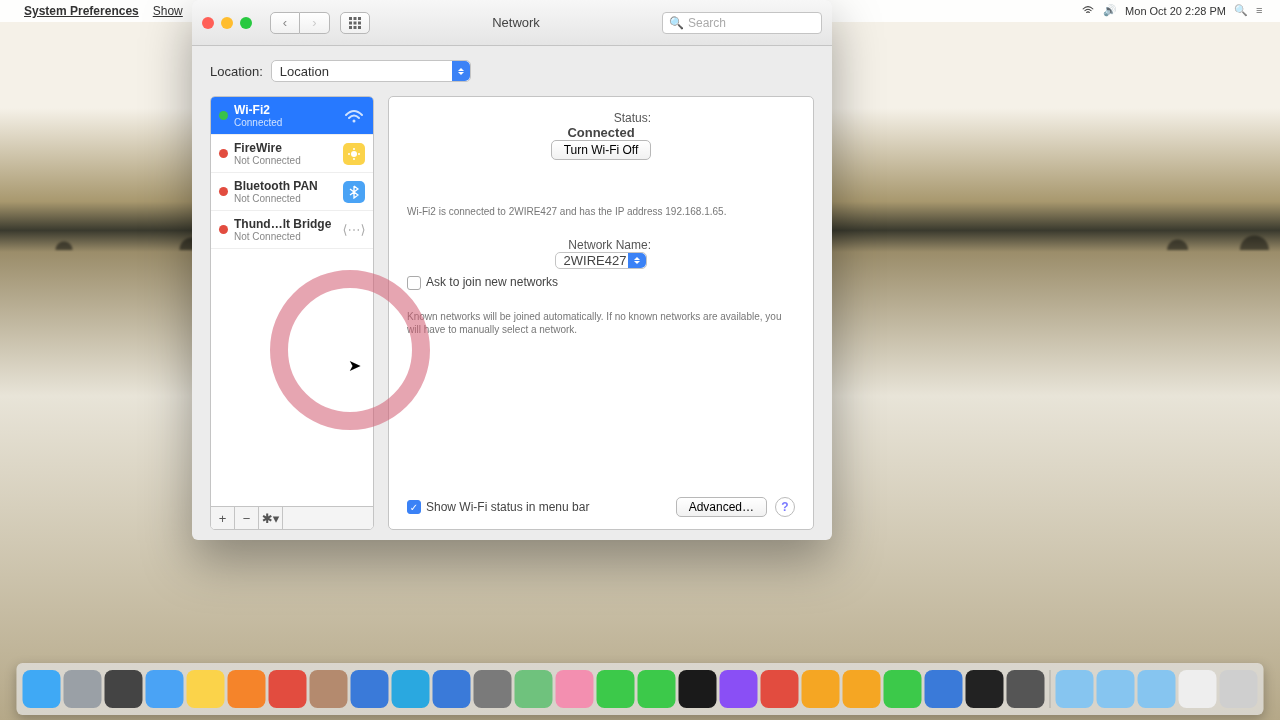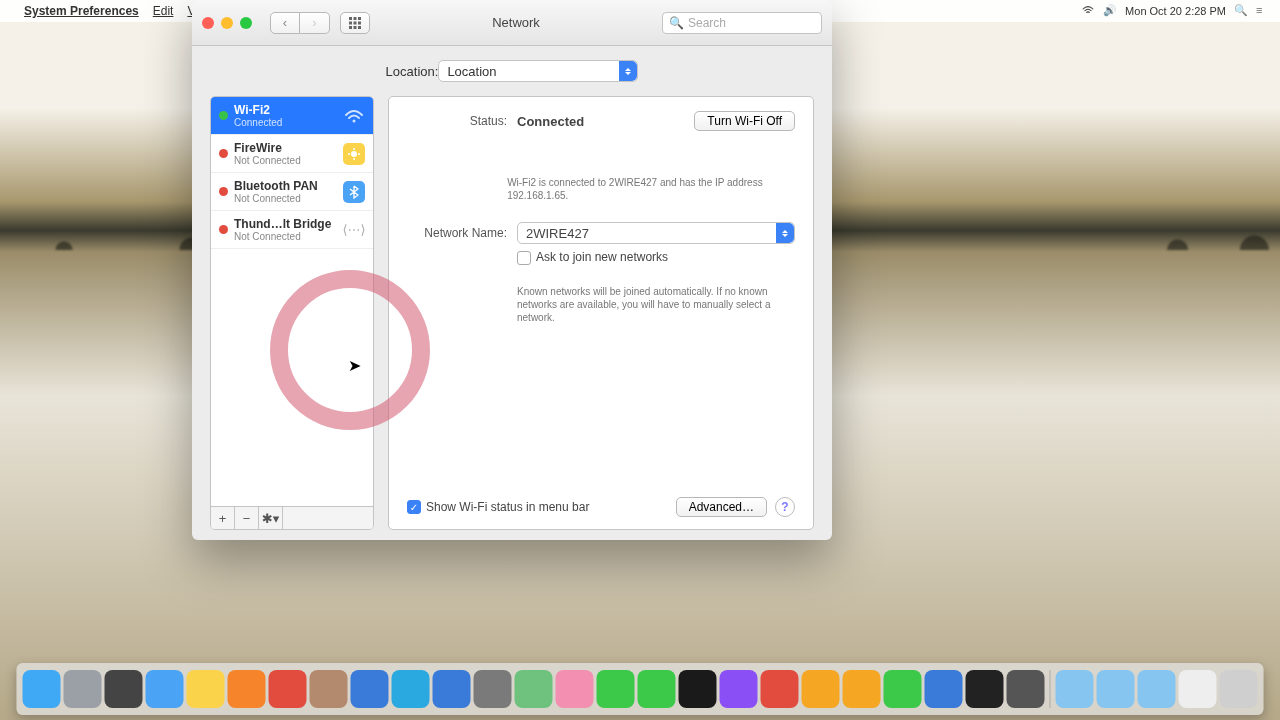--- a/index.html
+++ b/index.html
@@ -44,41 +44,41 @@
 .traffic { display: flex; gap: 7px; margin-right: 8px; }
 .traffic span { width: 12px; height: 12px; border-radius: 50%; }
 .t-red { background:#ff5f57;} .t-yel{background:#ffbd2e;} .t-grn{background:#28c940;}
 .navbtns { display: flex; }
 .segbtn { width: 30px; height: 22px; background: linear-gradient(#fff,#f1f1f1); border:1px solid #b8b8b8; display:flex;align-items:center;justify-content:center;font-size:13px;color:#888;}
 .segbtn:first-child{border-radius:5px 0 0 5px}.segbtn:last-child{border-radius:0 5px 5px 0;border-left:none}
 .gridbtn { width: 30px; height: 22px; background: linear-gradient(#fff,#f1f1f1); border:1px solid #b8b8b8; border-radius:5px;display:flex;align-items:center;justify-content:center;}
 .toolbar-title { flex:1; text-align:center; font-size:13px; color:#444; }
 .search { width: 160px; height: 22px; background:#fff; border:1px solid #c4c4c4; border-radius:4px; padding:0 6px; display:flex;align-items:center;font-size:12px;color:#aaa;gap:4px;}
 .content { flex:1; padding: 14px 18px 10px; display:flex; flex-direction:column; }
-.loc-row { display:flex; align-items:center; justify-content:center; gap:0; margin-bottom:14px; font-size:13px;}
+.loc-row { display:flex; align-items:center; gap:8px; margin-bottom:14px; font-size:13px;}
 .select { background:#fff; border:1px solid #c4c4c4; border-radius:5px; height:22px; padding:0 20px 0 8px; display:flex;align-items:center;position:relative;font-size:13px;}
 .select .arrows { position:absolute;right:0;top:0;bottom:0;width:18px;background:#3b82f6;border-radius:0 5px 5px 0;display:flex;flex-direction:column;align-items:center;justify-content:center;}
 .select .arrows::before,.select .arrows::after{content:"";border:3px solid transparent;}
 .select .arrows::before{border-bottom-color:#fff;margin-bottom:1px;}
 .select .arrows::after{border-top-color:#fff;}
 .main-row { flex:1; display:flex; gap:14px; }
 .sidebar { width:164px; display:flex; flex-direction:column; background:#fff; border:1px solid #c4c4c4; border-radius:5px; overflow:hidden; position:relative;}
 .conn-item { padding:6px 8px; display:flex; align-items:center; gap:6px; border-bottom:1px solid #eee;}
 .conn-item.sel { background:#2779ff; color:#fff; }
 .conn-item.sel .sub { color:#cfe2ff; }
 .dot { width:9px; height:9px; border-radius:50%; flex-shrink:0;}
 .dot.green{background:#39c24a;} .dot.red{background:#e24c3f;}
 .conn-text { flex:1; font-size:12px; overflow:hidden;}
 .conn-text .name{font-weight:700;white-space:nowrap;overflow:hidden;text-overflow:ellipsis;}
 .conn-text .sub{font-size:10px;color:#888;}
 .conn-icon { width:22px; height:22px; border-radius:5px; display:flex;align-items:center;justify-content:center;font-size:13px;flex-shrink:0;}
 .side-footer{position:absolute;bottom:0;left:0;right:0;height:23px;border-top:1px solid #c4c4c4;background:#f4f4f4;display:flex;}
 .side-footer button{width:24px;border:none;background:none;border-right:1px solid #c4c4c4;font-size:13px;color:#555;cursor:pointer;}
 .detail { flex:1; background:#fff; border:1px solid #c4c4c4; border-radius:5px; padding:14px 18px; font-size:12px; color:#444; position:relative;}
-.row { display:flex; gap:10px; margin-bottom:6px; align-items:flex-start;}
+.row { display:flex; margin-bottom:6px; align-items:flex-start;flex-direction:column;}
 .row .lbl { width:100px; text-align:right; color:#555;}
 .row .val { flex:1; }
 .btn { background:linear-gradient(#fff,#f1f1f1); border:1px solid #b8b8b8; border-radius:5px; padding:2px 12px; font-size:12px; cursor:pointer;}
 .btn[disabled]{color:#aaa;}
 .status-row{display:flex;align-items:center;justify-content:space-between;}
 .small { font-size:10px; color:#777; line-height:1.3;margin-top:39px;}
 .chk{width:14px;height:14px;border:1px solid #aaa;border-radius:3px;display:inline-flex;align-items:center;justify-content:center;background:#fff;vertical-align:middle;margin-right:5px;}
 .chk.checked{background:#3b82f6;border-color:#3b82f6;color:#fff;font-size:10px;}
 .detail-footer{position:absolute;bottom:12px;left:18px;right:18px;display:flex;align-items:center;gap:8px;margin-top:24px;}
 .helpbtn{width:20px;height:20px;border-radius:50%;border:1px solid #bbb;background:#fff;color:#7a7aff;font-weight:bold;text-align:center;line-height:18px;font-size:12px;}
@@ -95,21 +95,21 @@
 </style>
 </head>
 <body>
 
 <div class="treeline"></div>
 
 <div class="menubar">
   <div class="left">
     <span style="font-size:14px"></span>
     <b>System Preferences</b>
-    <span>Edit</span>
+    <span>Show</span>
     <span>View</span>
     <span>Window</span>
   </div>
   <div class="right">
     <span class="mbicon">
       <svg viewBox="0 0 16 16">
           <path d="M2 6 Q8 0 14 6 M4 8 Q8 4 12 8 M6 10 Q8 8 10 10" stroke="#000" fill="none" stroke-width="1.2"></path>
         </svg>
     </span>
     <span class="mbicon">🔊</span>

